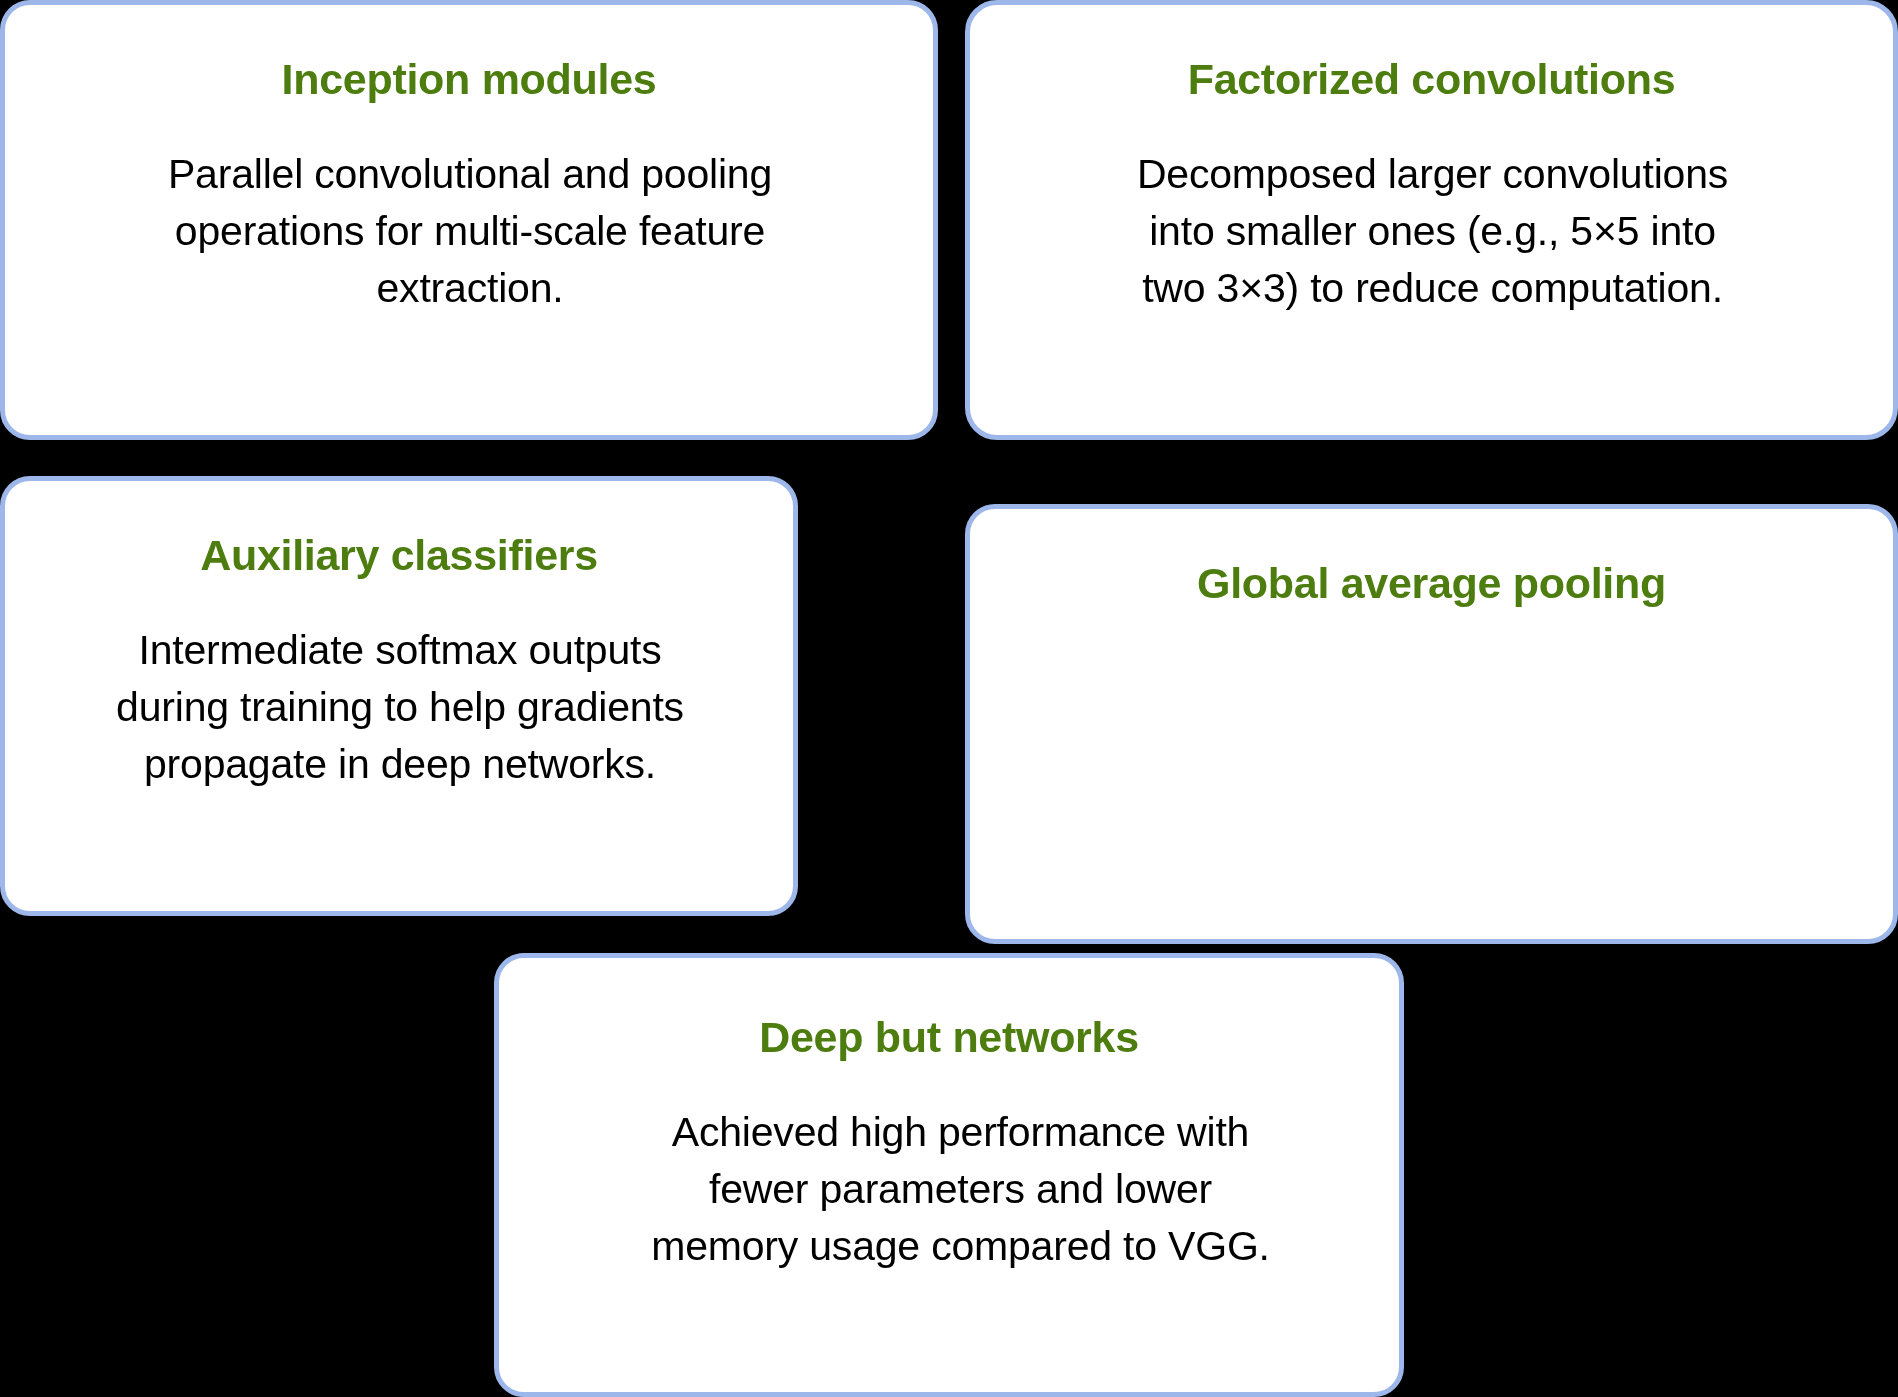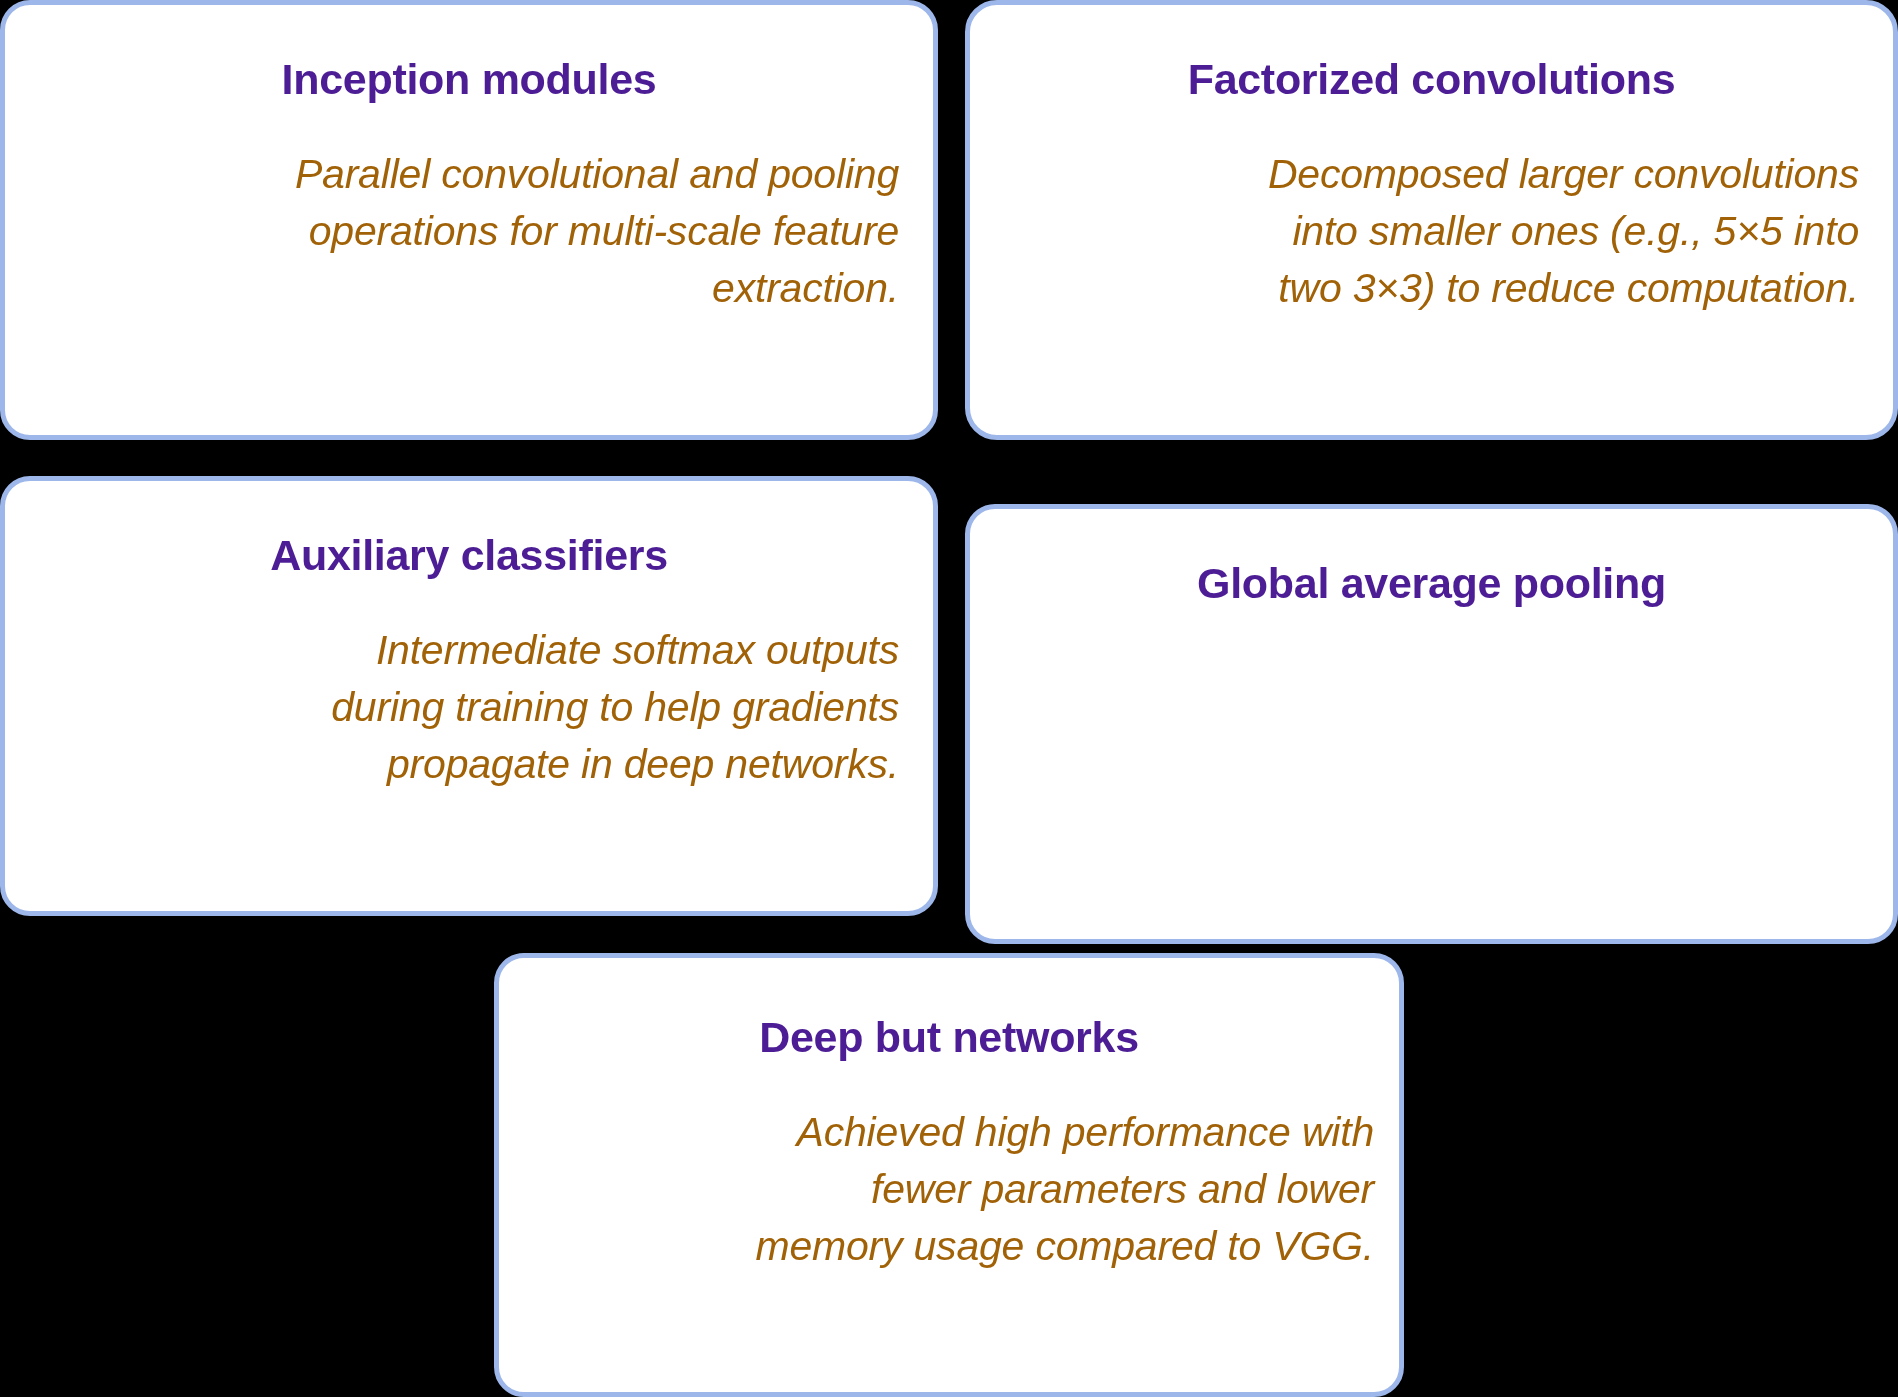--- a/index.html
+++ b/index.html
@@ -30,57 +30,56 @@
     border: 5px solid #9DB7EA;
     border-radius: 30px;
     display: flex;
     flex-direction: column;
     overflow: hidden;
   }
 
   .card-title {
     text-align: center;
     font-weight: bold;
-    color: #4c1d95;
+    color: #4d7c0f;
     font-size: 43px;
     line-height: 1.15;
     letter-spacing: -0.3px;
     padding: 0 24px;
   }
 
   .card-body {
-    text-align: right;
-    color: #a16207;
+    text-align: center;
+    color: #000000;
     font-size: 41px;
     line-height: 1.38;
     letter-spacing: -0.2px;
     padding: 0 34px 0 36px;
     white-space: pre-line;
-    font-style: italic;
   }
 
   
   #card-inception {
     left: 0px;  top: 0px;
     width: 938px; height: 440px;
   }
   #card-inception .card-title { margin-top: 50px; }
   #card-inception .card-body  { margin-top: 42px; }
 
   #card-factorized {
     left: 965px; top: 0px;
     width: 933px; height: 440px; border-radius: 32px;
   }
   #card-factorized .card-title { margin-top: 50px; }
   #card-factorized .card-body  { margin-top: 42px; }
 
   
   #card-auxiliary {
     left: 0px;  top: 476px;
-    width: 938px; height: 440px;
+    width: 798px; height: 440px;
   }
   #card-auxiliary .card-title { margin-top: 50px; }
   #card-auxiliary .card-body  { margin-top: 42px; }
 
   #card-gap {
     left: 965px; top: 504px;
     width: 933px; height: 440px;
   }
   #card-gap .card-title { margin-top: 50px; }
   #card-gap .card-body  { margin-top: 42px; }

